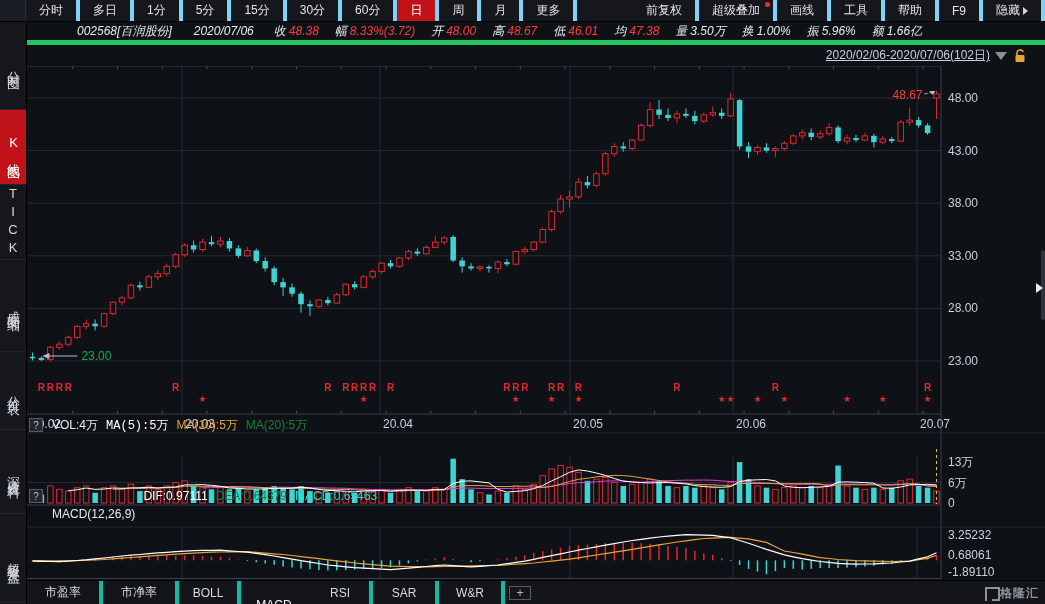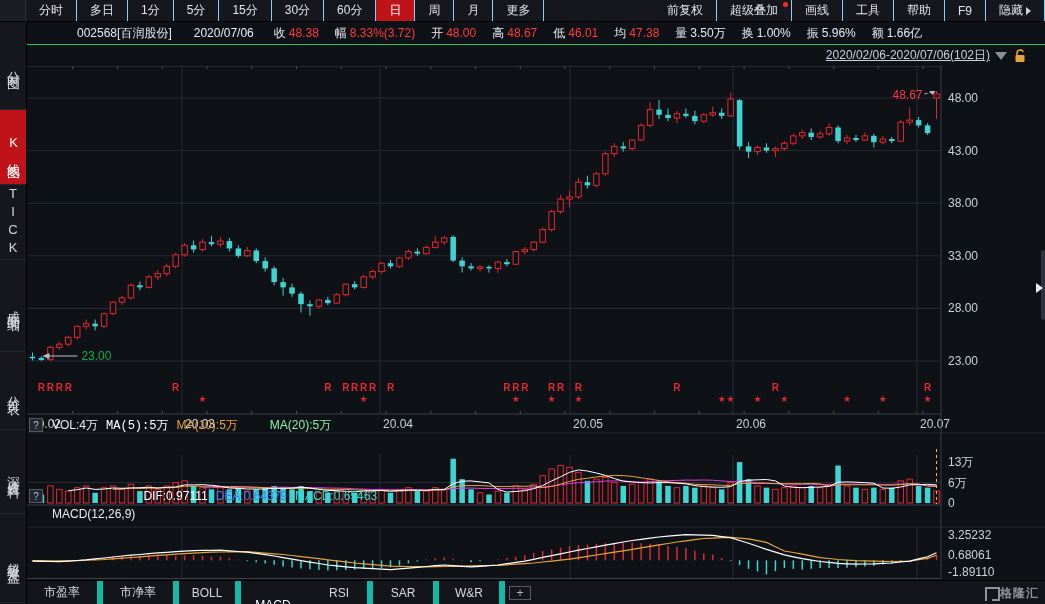--- a/index.html
+++ b/index.html
@@ -4,39 +4,39 @@
 <style>
   * { margin:0; padding:0; box-sizing:border-box; }
   html,body { width:1045px; height:604px; overflow:hidden; background:#0d1015;
     font-family:"Liberation Sans","DejaVu Sans",sans-serif; }
   .window { width:1045px; height:604px; background:#0e1116; color:#dfe3e9; position:relative; }
 
   
   .toolbar { height:22px; background:#15171d; border-bottom:1px solid #000;
     display:flex; align-items:stretch; font-size:12px; color:#e2e5ea; }
   .tb-box { width:26px; border-right:1px solid #2a2e37; background:#1a1d24; }
-  .tb-item { padding:0 13px; display:flex; align-items:center; border-right:1px solid #7dd3fc;
+  .tb-item { padding:0 13px; display:flex; align-items:center; border-right:4px solid #7dd3fc;
     cursor:default; position:relative; white-space:nowrap; }
   .tb-item.active { background:#c01219; color:#fff; }
   .tb-spacer { flex:1; border-right:none; }
   .tb-dot { position:absolute; top:2px; right:3px; width:5px; height:5px; border-radius:50%; background:#ff2b2b; }
   .tb-arrow { display:inline-block; margin-left:3px; width:0; height:0;
     border-left:5px solid #cfd3da; border-top:4px solid transparent; border-bottom:4px solid transparent; }
 
   
   .row2 { display:flex; height:582px; }
   .sidebar { width:27px; background:#15171d; border-right:1px solid #000; display:flex; flex-direction:column; }
   .sb-item { writing-mode:vertical-rl; text-orientation:upright; letter-spacing:3px;
     display:flex; align-items:center; justify-content:center; font-size:13px; color:#d4d8de;
     border-bottom:1px solid #23262e; width:100%; }
   .sb-item.active { background:#c01219; color:#fff; }
 
   .right-col { width:1018px; display:flex; flex-direction:column; }
-  .quotebar { height:23px; background:#0e1116; border-bottom:1px solid #22c55e; display:flex;
-    align-items:center; font-size:12px; padding-left:50px; white-space:nowrap; color:#e8ebf0; }
+  .quotebar { height:23px; background:#0e1116; border-bottom:5px solid #22c55e; display:flex;
+    align-items:center; font-size:12px; padding-left:50px; white-space:nowrap; color:#e8ebf0;font-style:italic; }
   .quotebar .code { margin-right:22px; }
   .quotebar .qdate { margin-right:20px; }
   .qfield { margin-right:16px; }
   .qfield .lab { color:#e8ebf0; margin-right:3px; }
   .val-red { color:#ff3a3a; }
   .val-white { color:#e8ebf0; }
 
   .main { position:relative; width:1018px; height:559px; background:#0e1116; }
 
   
@@ -50,21 +50,21 @@
 
   
   .ind-header { position:absolute; left:2px; height:18px; display:flex; align-items:center;
     font-size:12px; gap:8px; white-space:nowrap; }
   .help-box { width:14px; height:14px; border:1px solid #565b66; background:#232730; color:#b9bec8;
     font-size:10px; display:flex; align-items:center; justify-content:center; margin-right:1px; }
 
   
   .tabs { position:absolute; left:0; bottom:0; width:1018px; height:24px; background:#13151b;
     border-top:1px solid #000; display:flex; align-items:stretch; font-size:12px; color:#d6dae0; }
-  .tab { display:flex; align-items:center; justify-content:center; border-right:6px solid #14b8a6; cursor:default; }
+  .tab { display:flex; align-items:center; justify-content:center; border-right:4px solid #14b8a6; cursor:default; }
   .tab.active { background:#404040; color:#fff;margin-top:24px; }
   .tab-plus { width:22px; display:flex; align-items:center; justify-content:center; color:#aeb3bc;
     font-size:13px; border:1px solid #565b66; height:14px; align-self:center; margin-left:4px; cursor:pointer; }
   .watermark { position:absolute; right:6px; bottom:2px; display:flex; align-items:center; 
     color:#8d939c; font-size:12px; font-weight:bold; letter-spacing:1px; }
   .wm-g { border:2px solid #8d939c; border-bottom:none; width:15px; height:14px; position:relative; }
   .wm-g:after { content:""; position:absolute; right:-2px; bottom:0; width:8px; height:2px; background:#8d939c; }
 
   .expand-arrow { position:absolute; right:2px; top:238px; width:0; height:0;
     border-left:7px solid #e8ebf0; border-top:5px solid transparent; border-bottom:5px solid transparent; cursor:pointer; }
@@ -678,27 +678,27 @@
             <text x="921" y="510" fill="#ccd1da" font-size="12">-1.89110</text>
             <line x1="0" y1="512.5" x2="914" y2="512.5" stroke="#3a3f4b"></line>
             <line x1="914" y1="0" x2="914" y2="513" stroke="#3a3f4b"></line>
           </svg>
 
         <div class="ind-header" id="vol-header" style="top:371px">
             <div class="help-box">?</div>
             <div style="color: rgb(232, 235, 240);">VOL:4万</div>
             <div style="color: rgb(255, 255, 255); font-family: Liberation Mono, monospace;">MA(5):5万</div>
             <div style="color: rgb(232, 162, 60);">MA(10):5万</div>
-            <div style="color: #86efac; margin-left: 24px;">MA(20):5万</div>
+            <div style="color: #15803d;">MA(20):5万</div>
           </div>
         <div class="ind-header" id="macd-header" style="top:442px">
             <div class="help-box">?</div>
             <div style="color: rgb(232, 235, 240); margin-top: 36px;">MACD(12,26,9)</div>
             <div style="color: rgb(255, 255, 255);">DIF:0.97111</div>
-            <div style="color: #3b82f6; text-align: center;">DEA:0.64379</div>
+            <div style="color: #15803d; text-align: center;">DEA:0.64379</div>
             <div style="color: rgb(47, 216, 204);">MACD:0.65463</div>
           </div>
 
         <div class="scroll-thumb"></div>
         <div class="expand-arrow"></div>
 
         <div class="tabs" id="tabs">
             <div class="tab" style="width: 76px;">市盈率</div>
             <div class="tab" style="width: 76px;">市净率</div>
             <div class="tab" style="width: 62px;">BOLL</div>

